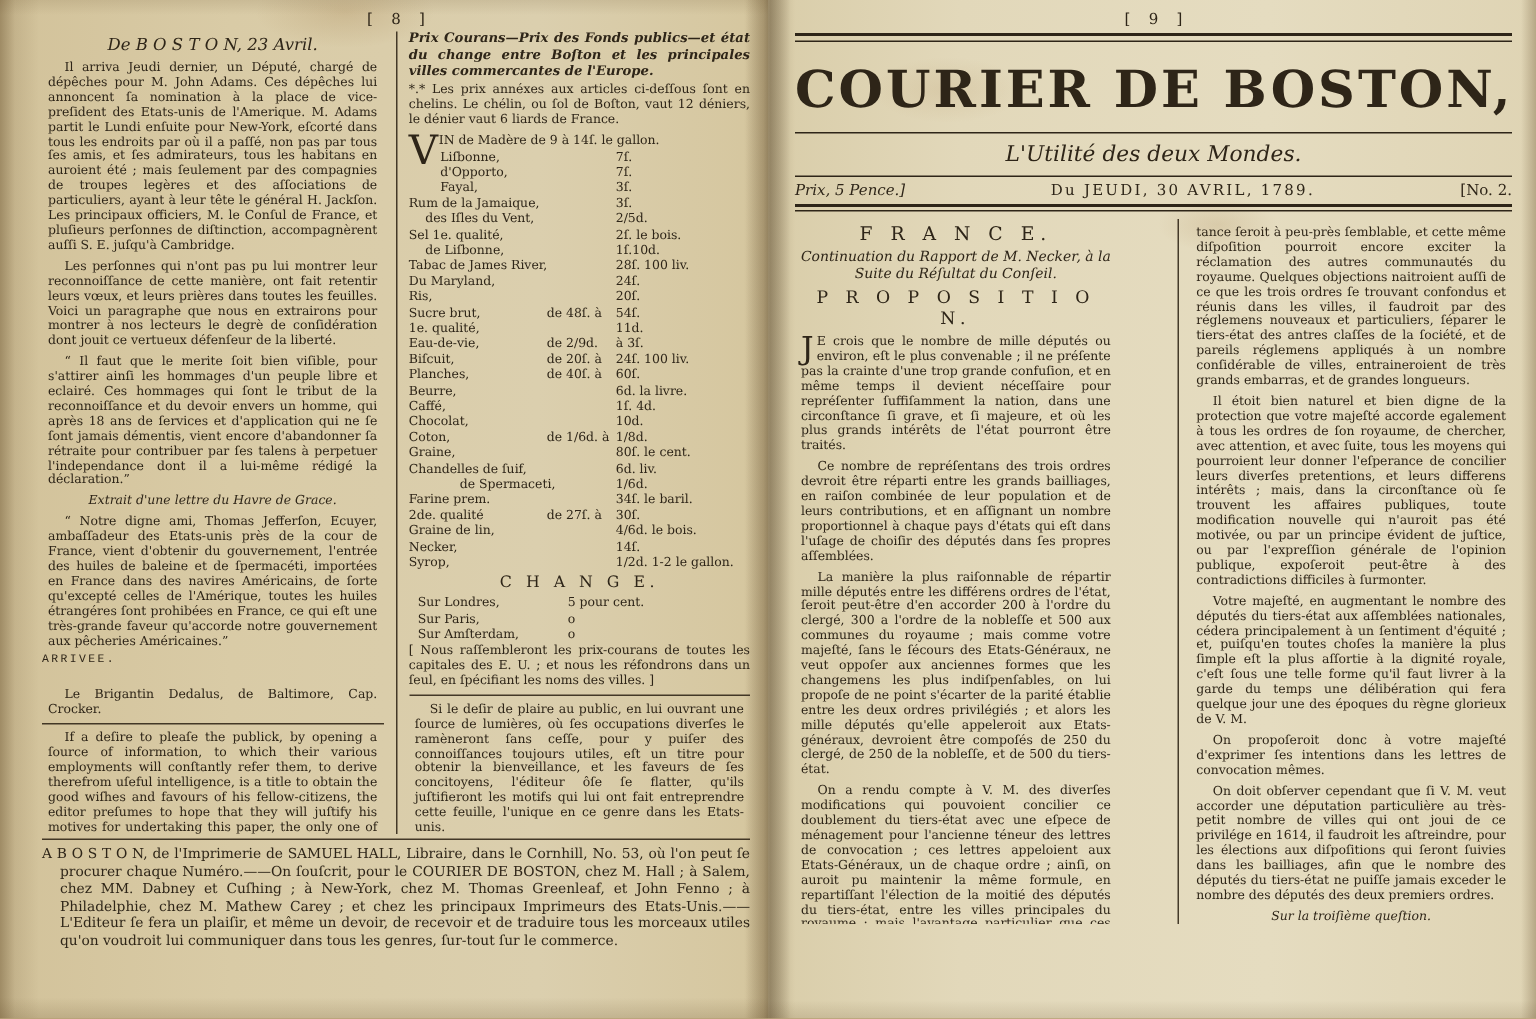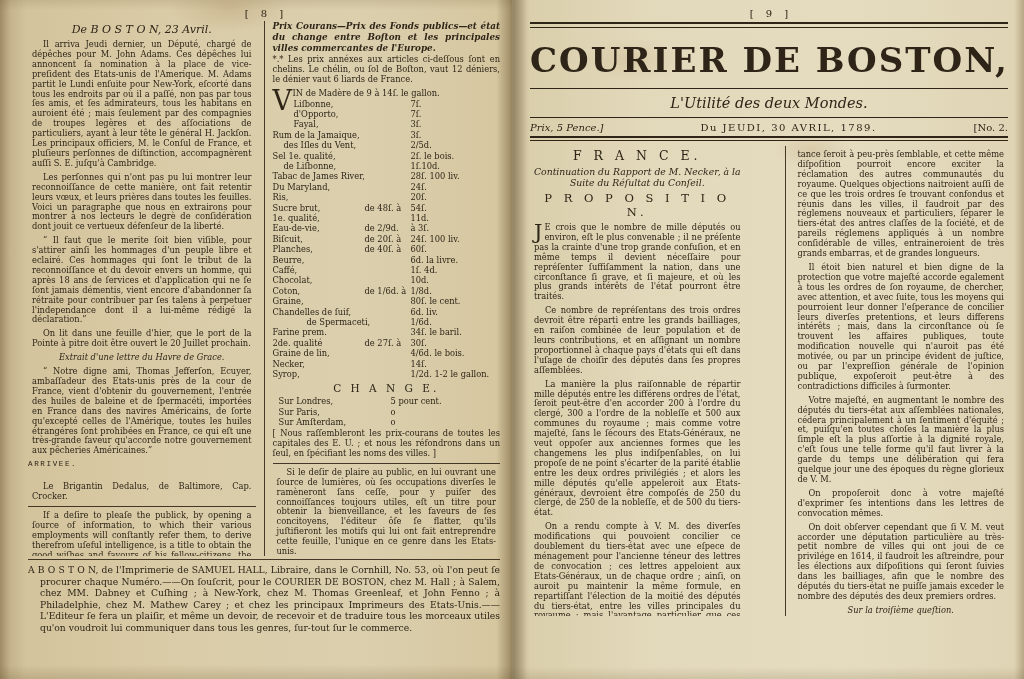--- a/index.html
+++ b/index.html
@@ -43,21 +43,21 @@
   
   .prix-head{font-style:italic;font-weight:bold;font-size:8.8px;line-height:10.8px;margin:0 0 2px;text-align:justify;}
   .prix-note{margin:0 0 3px;}
   .pricelist{position:relative;font-size:8.3px;line-height:10.4px;}
   .vcap{position:absolute;left:0;top:-1px;font-size:27px;line-height:27px;}
   .prow-first{padding-left:20px;}
   .prow{display:grid;grid-template-columns:92px 46px auto;}
   .pl{white-space:nowrap;}
   .i0{padding-left:0}.i1{padding-left:11px}.i2{padding-left:21px}.i3{padding-left:34px}
   .change-head{text-align:center;letter-spacing:3px;font-size:10.5px;margin:3px 0 2px;}
-  .crow{display:grid;grid-template-columns:100px auto;font-size:8.3px;line-height:10.2px;padding-left:6px;gap:12px;}
+  .crow{display:grid;grid-template-columns:100px auto;font-size:8.3px;line-height:10.2px;padding-left:6px;}
   .bracket-note{margin:2px 0 0;}
   .fr-note{text-indent:10px;}
   .footrule{border-top:1.6px solid var(--rule);margin:3px 0 0;}
   .footer{font-size:9.2px;line-height:11.6px;margin:4px 0 0;padding-left:12px;text-indent:-12px;}
   
   .mr-double{height:3px;border-top:2.6px solid var(--ink);border-bottom:1px solid var(--ink);margin:3px 0 0;}
   .title{font-size:34px;font-weight:bold;text-align:center;letter-spacing:2px;margin:12px 0 8px;white-space:nowrap;}
   .m-sub{text-align:center;font-size:12.5px;letter-spacing:3.2px;margin:0 0 5px;}
   .mrule{border-top:1.4px solid var(--ink);margin:4px 0;}
   .m-motto{font-style:italic;text-align:center;font-size:14.5px;margin:6px 0;}
@@ -78,21 +78,20 @@
 
   <section class="page page-left">
     <div class="pg-num">[ 8 ]</div>
     <div class="cols cols-left">
       <div class="col colA">
         <h2 class="head-boston">De B O S T O N, 23 Avril.</h2>
         <div>
             <p class="fs-p">Il arriva Jeudi dernier, un Député, chargé de dépêches pour M. John Adams. Ces dépêches lui annoncent ſa nomination à la place de vice-preſident des Etats-unis de l'Amerique. M. Adams partit le Lundi enſuite pour New-York, eſcorté dans tous les endroits par où il a paſſé, non pas par tous ſes amis, et ſes admirateurs, tous les habitans en auroient été ; mais ſeulement par des compagnies de troupes legères et des aſſociations de particuliers, ayant à leur tête le général H. Jackſon. Les principaux officiers, M. le Conſul de France, et pluſieurs perſonnes de diſtinction, accompagnèrent auſſi S. E. juſqu'à Cambridge.</p>
             <p class="fs-p">Les perſonnes qui n'ont pas pu lui montrer leur reconnoiſſance de cette manière, ont fait retentir leurs vœux, et leurs prières dans toutes les feuilles. Voici un paragraphe que nous en extrairons pour montrer à nos lecteurs le degrè de conſidération dont jouit ce vertueux défenſeur de la liberté.</p>
             <p class="fs-p">“ Il faut que le merite ſoit bien viſible, pour s'attirer ainſi les hommages d'un peuple libre et eclairé. Ces hommages qui ſont le tribut de la reconnoiſſance et du devoir envers un homme, qui après 18 ans de ſervices et d'application qui ne ſe ſont jamais démentis, vient encore d'abandonner ſa rétraite pour contribuer par ſes talens à perpetuer l'independance dont il a lui-même rédigé la déclaration.”</p>
-            <p class="fs-p">On lit dans une feuille d'hier, que le port de la Pointe à pitre doit être ouvert le 20 Juillet prochain.</p>
             <p class="fs-ic">Extrait d'une lettre du Havre de Grace.</p>
             <p class="fs-p">“ Notre digne ami, Thomas Jefferſon, Ecuyer, ambaſſadeur des Etats-unis près de la cour de France, vient d'obtenir du gouvernement, l'entrée des huiles de baleine et de ſpermacéti, importées en France dans des navires Américains, de ſorte qu'excepté celles de l'Amérique, toutes les huiles étrangéres ſont prohibées en France, ce qui eſt une très-grande faveur qu'accorde notre gouvernement aux pêcheries Américaines.”</p>
             <p class="fs-cc">Arrivee.</p>
             <p class="fs-p">Le Brigantin Dedalus, de Baltimore, Cap. Crocker.</p>
             <div class="inrule"></div>
             <p class="fs-p">If a deſire to pleaſe the publick, by opening a ſource of information, to which their various employments will conſtantly refer them, to derive therefrom uſeful intelligence, is a title to obtain the good wiſhes and favours of his fellow-citizens, the editor preſumes to hope that they will juſtify his motives for undertaking this paper, the only one of the kind in the United-States.</p>
           </div>
       </div>
       <div class="col colB">
         <h3 class="prix-head">Prix Courans—Prix des Fonds publics—et état du change entre Boſton et les principales villes commercantes de l'Europe.</h3>

